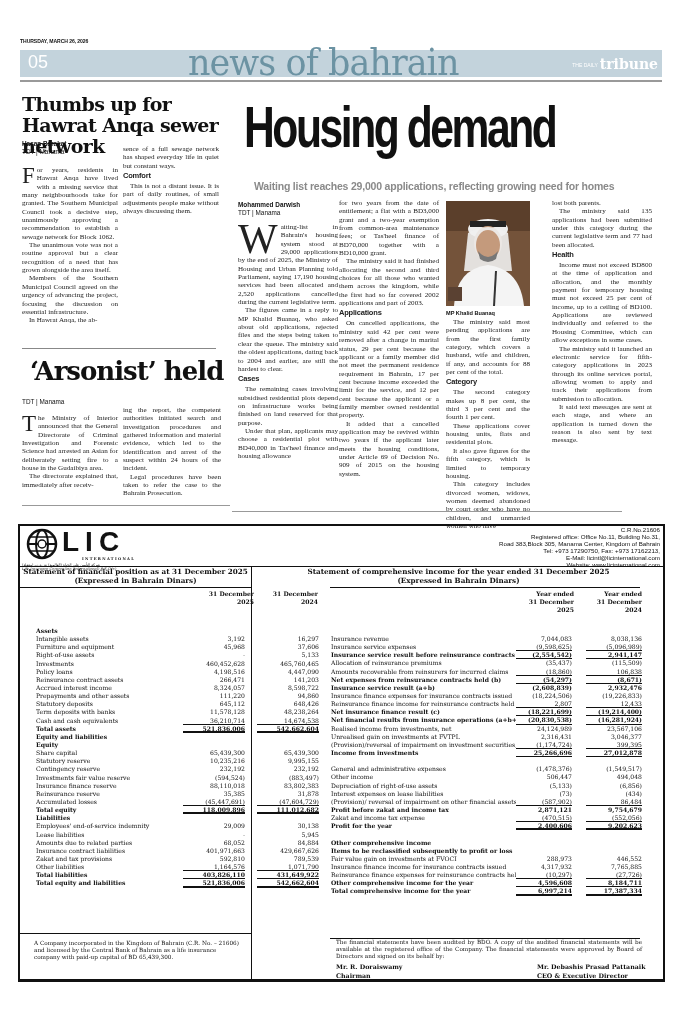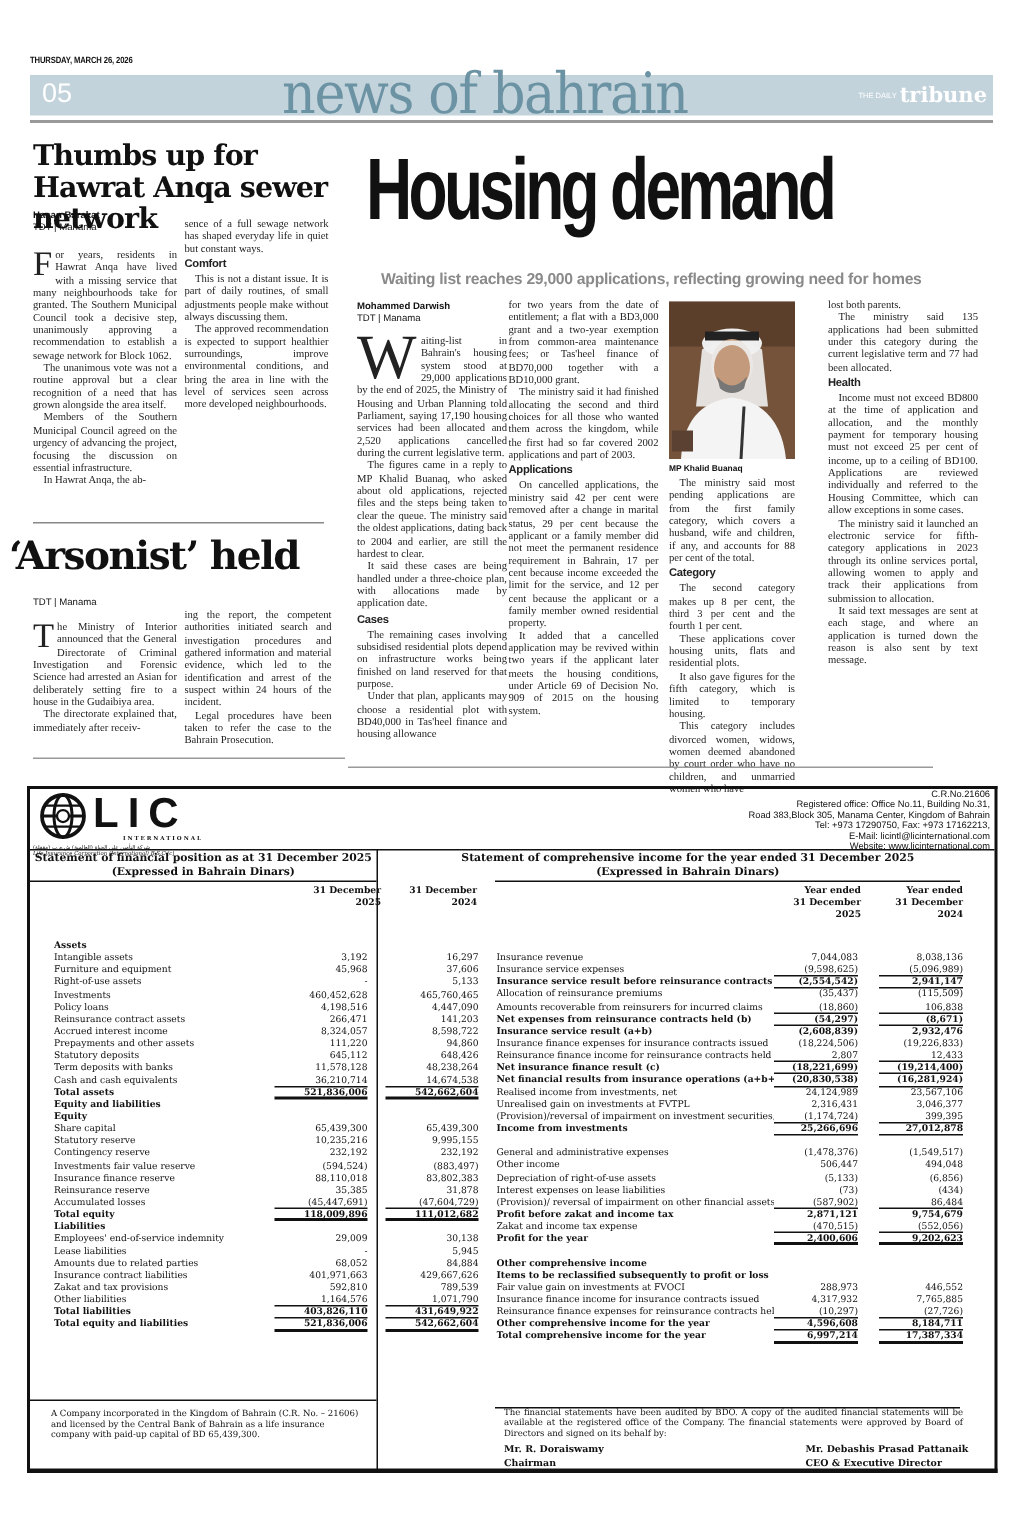--- a/index.html
+++ b/index.html
@@ -20,21 +20,21 @@
 .h-sewer{left:22px;top:94px;width:210px;font-size:19px;font-weight:bold;line-height:21px;font-family:"DejaVu Serif",serif;letter-spacing:-.6px}
 .byline{font-family:"Liberation Sans",sans-serif;font-size:6.4px;line-height:8px}
 .byline b{font-weight:bold}
 .col{font-family:"Liberation Serif",serif;font-size:7.1px;line-height:8.35px;text-align:justify;hyphens:auto;color:#222}
 .col p{text-indent:7px}
 .col p.first{text-indent:0}
 .subhead{font-family:"Liberation Sans",sans-serif;font-weight:bold;font-size:7.5px;line-height:12px;letter-spacing:-.2px}
 .dropcap{float:left;font-family:"Liberation Serif",serif;font-size:23px;line-height:18px;margin:1px 2px 0 0}
 .dropcap.big{font-size:42px;line-height:32px;margin:0 3px 0 0}
 .hr-left{left:22px;top:348px;width:194px;height:1px;background:#888}
-.h-arson{left:6px;top:356px;font-family:"DejaVu Serif",serif;font-weight:bold;font-size:26px;letter-spacing:-1px}
+.h-arson{left:30px;top:356px;font-family:"DejaVu Serif",serif;font-weight:bold;font-size:26px;letter-spacing:-1px}
 .hr-l2{left:22px;top:505px;width:208px;height:1px;background:#999}
 
 
 .h-housing{left:244px;top:98px;font-family:"Liberation Sans",sans-serif;font-weight:bold;font-size:52px;letter-spacing:-3px;transform:scaleX(.82) scaleY(1.12);transform-origin:left top;line-height:52px}
 .deck{left:254px;top:180px;font-family:"Liberation Sans",sans-serif;font-weight:bold;color:#8a8a8a;font-size:10.5px;letter-spacing:-.2px}
 .photo{left:446px;top:201px;width:84px;height:105px;background:linear-gradient(180deg,#6b4b33 0%,#8a6a4f 25%,#b8a79a 45%,#e8e8e8 60%,#f2f2f2 100%);overflow:hidden}
 .caption{left:446px;top:310px;font-family:"Liberation Sans",sans-serif;font-size:5.6px;font-weight:bold}
 .hr-mid{left:232px;top:511px;width:390px;height:1px;background:#999}
 
 
@@ -75,21 +75,20 @@
 <div class="abs col" style="left:22px;top:166px;width:96px">
   <p class="first"><span class="dropcap">F</span><span>or years, residents in Hawrat Anqa have lived with a missing service that many neighbourhoods take for granted. The Southern Municipal Council took a decisive step, unanimously approving a recommendation to establish a sewage network for Block 1062.</span></p>
   <p>The unanimous vote was not a routine approval but a clear recognition of a need that has grown alongside the area itself.</p>
   <p>Members of the Southern Municipal Council agreed on the urgency of advancing the project, focusing the discussion on essential infrastructure.</p>
   <p>In Hawrat Anqa, the ab-</p>
 </div>
 <div class="abs col" style="left:123px;top:145px;width:96px">
   <p class="first">sence of a full sewage network has shaped everyday life in quiet but constant ways.</p>
   <div class="subhead">Comfort</div>
   <p>This is not a distant issue. It is part of daily routines, of small adjustments people make without always discussing them.</p>
-  <p>The approved recommendation is expected to support healthier surroundings, improve environmental conditions, and bring the area in line with the level of services seen across more developed neighbourhoods.</p>
 </div>
 <div class="abs hr-left"></div>
 
 <div class="abs h-arson">‘Arsonist’ held</div>
 <div class="abs byline" style="left:22px;top:398px">TDT | Manama</div>
 <div class="abs col" style="left:22px;top:414px;width:96px">
   <p class="first"><span class="dropcap">T</span><span>he Ministry of Interior announced that the General Directorate of Criminal Investigation and Forensic Science had arrested an Asian for deliberately setting fire to a house in the Gudaibiya area.</span></p>
   <p>The directorate explained that, immediately after receiv-</p>
 </div>
 <div class="abs col" style="left:123px;top:406px;width:98px">
@@ -100,21 +99,20 @@
 
 <div class="abs h-housing">Housing demand</div>
 <div class="abs deck">Waiting list reaches 29,000 applications, reflecting growing need for homes</div>
 <div class="abs byline" style="left:238px;top:201px">
   <b>Mohammed Darwish</b><br>
   <span>TDT | Manama</span>
 </div>
 <div class="abs col" style="left:238px;top:223px;width:100px">
   <p class="first"><span class="dropcap big">W</span><span>aiting-list in Bahrain's housing system stood at 29,000 applications by the end of 2025, the Ministry of Housing and Urban Planning told Parliament, saying 17,190 housing services had been allocated and 2,520 applications cancelled during the current legislative term.</span></p>
   <p>The figures came in a reply to MP Khalid Buanaq, who asked about old applications, rejected files and the steps being taken to clear the queue. The ministry said the oldest applications, dating back to 2004 and earlier, are still the hardest to clear.</p>
-  <p>It said these cases are being handled under a three-choice plan, with allocations made by application date.</p>
   <div class="subhead">Cases</div>
   <p>The remaining cases involving subsidised residential plots depend on infrastructure works being finished on land reserved for that purpose.</p>
   <p>Under that plan, applicants may choose a residential plot with BD40,000 in Tas'heel finance and housing allowance</p>
 </div>
 <div class="abs col" style="left:339px;top:199px;width:100px">
   <p class="first">for two years from the date of entitlement; a flat with a BD3,000 grant and a two-year exemption from common-area maintenance fees; or Tas'heel finance of BD70,000 together with a BD10,000 grant.</p>
   <p>The ministry said it had finished allocating the second and third choices for all those who wanted them across the kingdom, while the first had so far covered 2002 applications and part of 2003.</p>
   <div class="subhead">Applications</div>
   <p>On cancelled applications, the ministry said 42 per cent were removed after a change in marital status, 29 per cent because the applicant or a family member did not meet the permanent residence requirement in Bahrain, 17 per cent because income exceeded the limit for the service, and 12 per cent because the applicant or a family member owned residential property.</p>
   <p>It added that a cancelled application may be revived within two years if the applicant later meets the housing conditions, under Article 69 of Decision No. 909 of 2015 on the housing system.</p>

